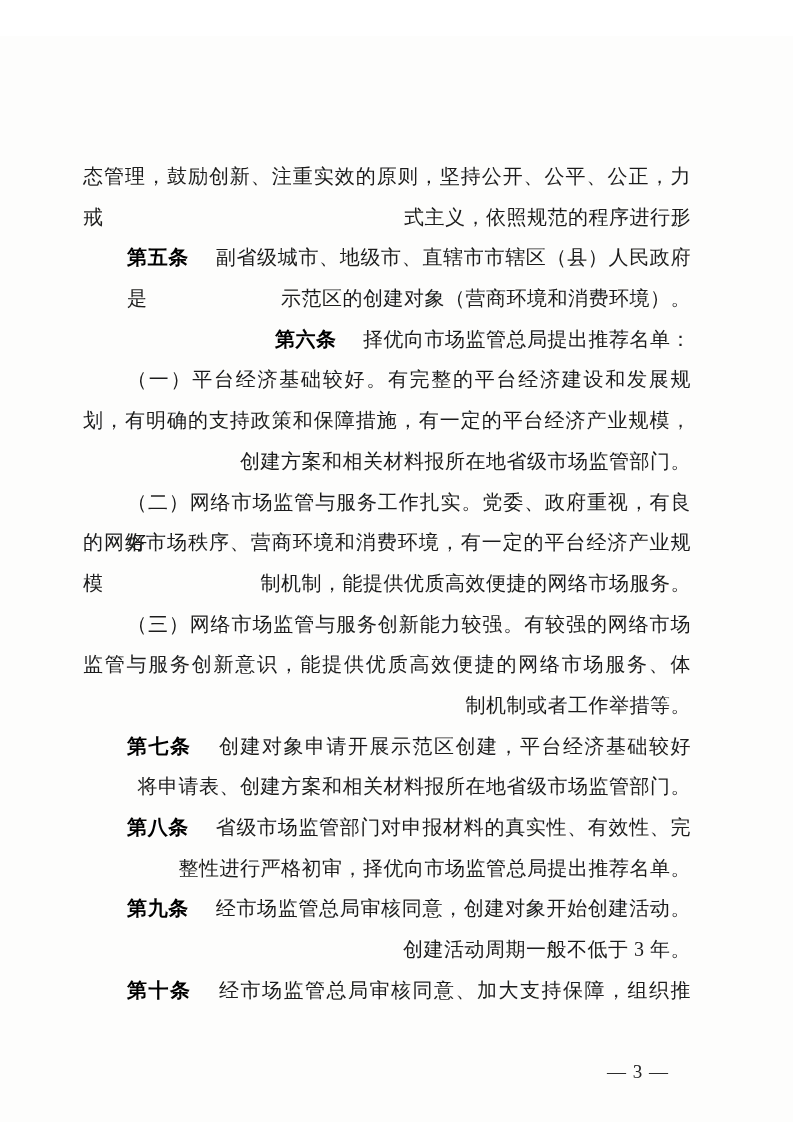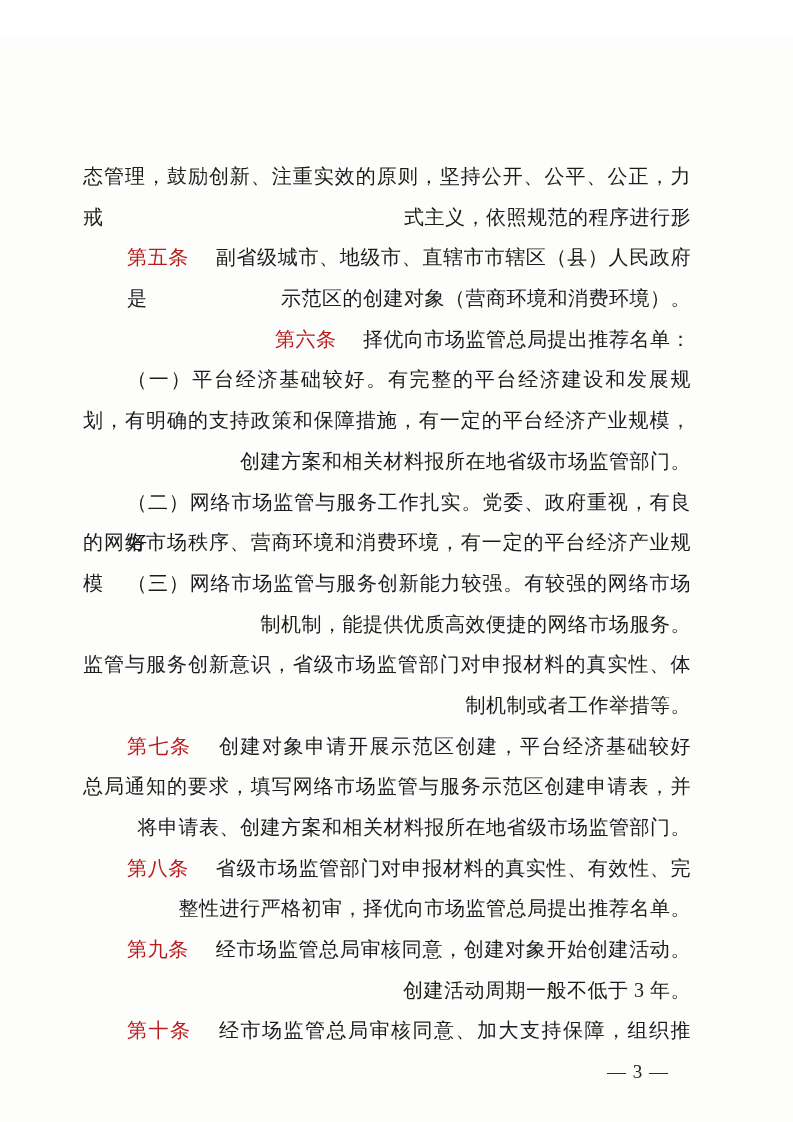--- a/index.html
+++ b/index.html
@@ -37,24 +37,24 @@
     text-align-last: justify;
     text-justify: inter-character;
   }
   .line.ind {
     padding-left: 44px;
   }
   .line.j.ind {
     width: 564px;
   }
   .art-num {
-    font-weight: 400;
+    font-weight: 700;
     font-family: "Liberation Sans", "DejaVu Sans", sans-serif;
     margin-right: 21px;
-    color: #b91c1c;
+    color: #000000;
   }
   .page-number {
     position: absolute;
     top: 1022px;
     right: 124px;
     font-size: 19px;
     letter-spacing: 1px;
     line-height: 28px;
     color: #222222;
   }
@@ -97,43 +97,39 @@
     <span class="line-text">创建方案和相关材料报所在地省级市场监管部门。</span>
   </div>
       <div class="line j ind">
     
     <span class="line-text">（二）网络市场监管与服务工作扎实。党委、政府重视，有良好</span>
   </div>
       <div class="line j">
     
     <span class="line-text">的网络市场秩序、营商环境和消费环境，有一定的平台经济产业规模</span>
   </div>
+      <div class="line">
+    
+    <span class="line-text">制机制，能提供优质高效便捷的网络市场服务。</span>
+  </div>
       <div class="line j ind">
     
     <span class="line-text">（三）网络市场监管与服务创新能力较强。有较强的网络市场</span>
   </div>
-      <div class="line">
-    
-    <span class="line-text">制机制，能提供优质高效便捷的网络市场服务。</span>
-  </div>
       <div class="line j">
     
-    <span class="line-text">监管与服务创新意识，省级市场监管部门对申报材料的真实性、体</span>
+    <span class="line-text">监管与服务创新意识，能提供优质高效便捷的网络市场服务、体</span>
   </div>
       <div class="line">
     
     <span class="line-text">制机制或者工作举措等。</span>
   </div>
       <div class="line j ind">
     <span class="art-num">第七条</span>
     <span class="line-text">创建对象申请开展示范区创建，平台经济基础较好</span>
-  </div>
-      <div class="line j">
-    
-    <span class="line-text">总局通知的要求，填写网络市场监管与服务示范区创建申请表，并</span>
   </div>
       <div class="line">
     
     <span class="line-text">将申请表、创建方案和相关材料报所在地省级市场监管部门。</span>
   </div>
       <div class="line j ind">
     <span class="art-num">第八条</span>
     <span class="line-text">省级市场监管部门对申报材料的真实性、有效性、完</span>
   </div>
       <div class="line">

